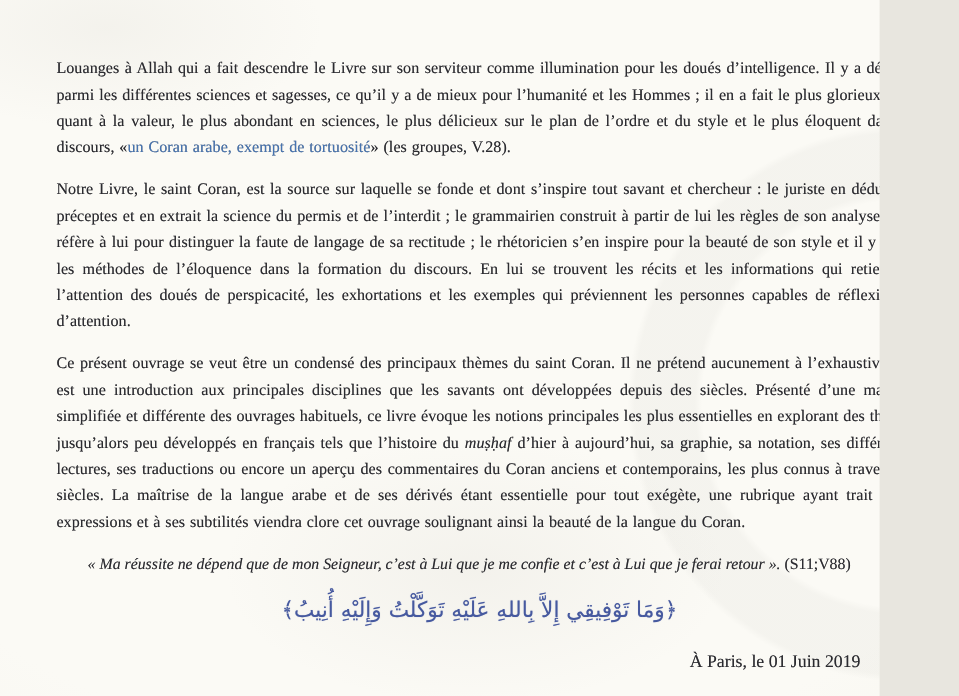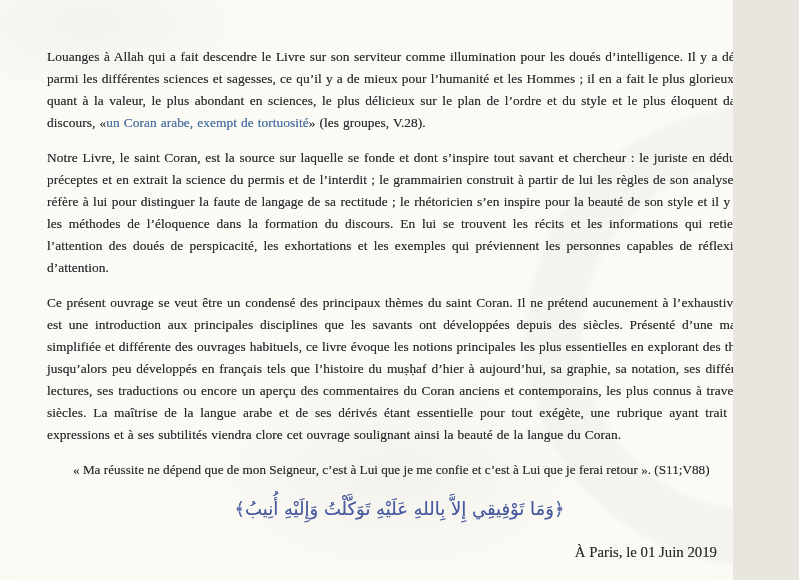--- a/index.html
+++ b/index.html
@@ -27,21 +27,21 @@
   .para {
     margin: 0 0 13px 0;
     font-size: 13.4px;
     line-height: 22px;
     text-align: justify;
     letter-spacing: 0.05px;
     word-spacing: 0.6px;
     text-shadow: 0 0 0.5px rgba(43,43,48,0.55);
   }
   .citation-blue { color: #4674b2; }
-  .italic { }
+  .italic { font-style: italic; }
   .closing-quote {
     margin: 10px 0 0 0;
     padding-left: 26px;
     font-size: 13.2px;
     line-height: 21px;
     text-shadow: 0 0 0.5px rgba(43,43,48,0.5);
   }
   .arabic-verse {
     position: absolute;
     left: 0; top: 492px;

